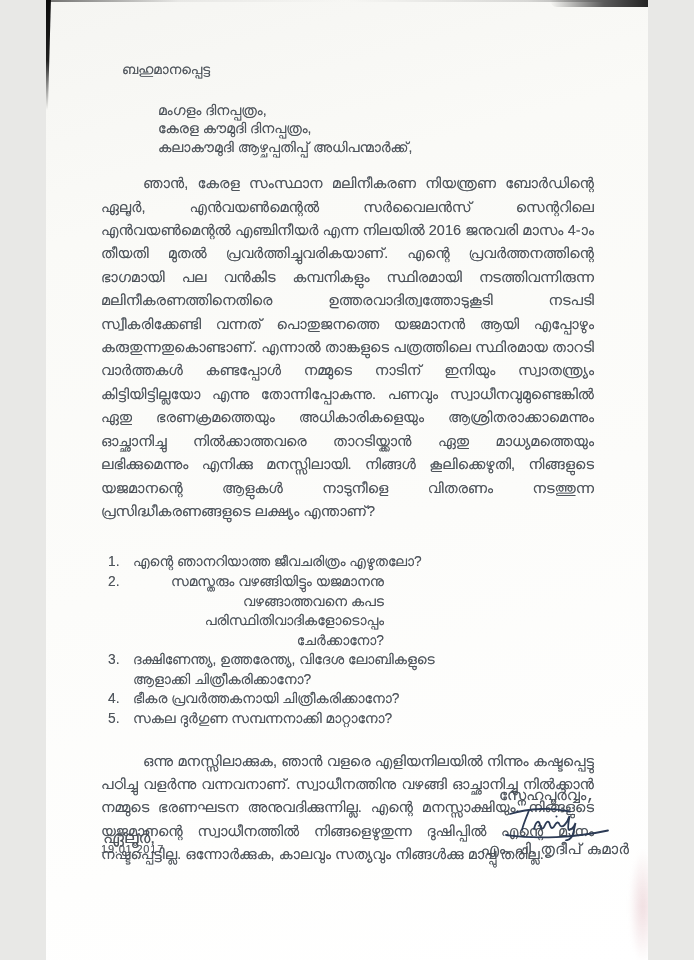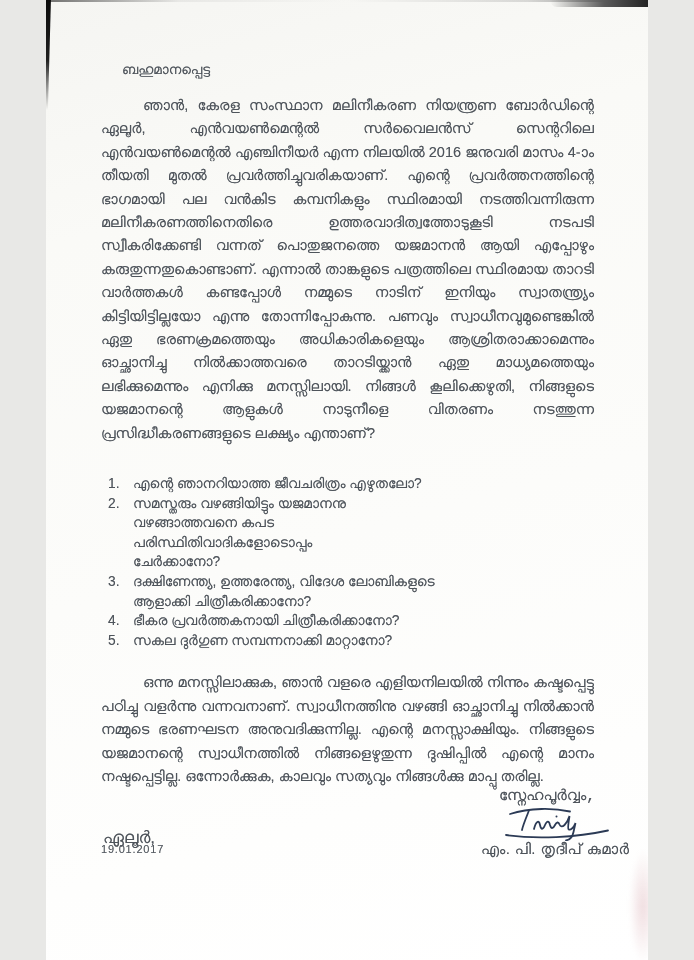--- a/index.html
+++ b/index.html
@@ -62,21 +62,21 @@
 
   .questions {
     margin: 29px 0 0 7px; padding: 0;
     list-style: none;
     font-size: 13.8px;
     line-height: 19.6px;
   }
   .questions li { display: flex; }
   .q-num { flex: 0 0 25px; }
   .q-text { flex: 1 1 auto; padding-right: 120px; }
-  .questions li:nth-child(2) .q-text { padding-right: 210px; }
+  .questions li:nth-child(2) .q-text { padding-right: 210px; text-align: right; }
 
   .closing      { position: absolute; left: 453px; top: 787px; font-size: 15px; font-family: Liberation Mono, monospace; }
   .signature    { position: absolute; left: 450px; top: 801px; }
   .signer-name  { position: absolute; left: 435px; top: 840px; font-size: 15px; letter-spacing: .4px; }
   .place        { position: absolute; left: 57px;  top: 828px; font-size: 17px; }
   .date         { position: absolute; left: 55px;  top: 843px; font-size: 11px; letter-spacing: .8px; color: #565c63; }
 </style>
 </head>
 <body>
 
@@ -84,20 +84,25 @@
 
   <div class="edge-top"></div>
   <div class="edge-left"></div>
   <div class="corner-tr"></div>
   <div class="smudge-br"></div>
 
   <div class="letter">
 
     <div class="salutation">ബഹുമാനപ്പെട്ട</div>
 
+    <div class="recipients">
+      <div>മംഗളം ദിനപ്പത്രം,</div>
+      <div>കേരള കൗമുദി ദിനപ്പത്രം,</div>
+      <div>കലാകൗമുദി ആഴ്ചപ്പതിപ്പ് അധിപന്മാർക്ക്,</div>
+    </div>
 
 
     <p class="body-para">ഞാൻ, കേരള സംസ്ഥാന മലിനീകരണ നിയന്ത്രണ ബോർഡിന്റെ ഏലൂർ, എൻവയൺമെന്റൽ സർവൈലൻസ് സെന്ററിലെ എൻവയൺമെന്റൽ എഞ്ചിനീയർ എന്ന നിലയിൽ 2016 ജനുവരി മാസം 4-ാം തീയതി മുതൽ പ്രവർത്തിച്ചുവരികയാണ്. എന്റെ പ്രവർത്തനത്തിന്റെ ഭാഗമായി പല വൻകിട കമ്പനികളും സ്ഥിരമായി നടത്തിവന്നിരുന്ന മലിനീകരണത്തിനെതിരെ ഉത്തരവാദിത്വത്തോടുകൂടി നടപടി സ്വീകരിക്കേണ്ടി വന്നത് പൊതുജനത്തെ യജമാനൻ ആയി എപ്പോഴും കരുതുന്നതുകൊണ്ടാണ്. എന്നാൽ താങ്കളുടെ പത്രത്തിലെ സ്ഥിരമായ താറടി വാർത്തകൾ കണ്ടപ്പോൾ നമ്മുടെ നാടിന് ഇനിയും സ്വാതന്ത്ര്യം കിട്ടിയിട്ടില്ലയോ എന്നു തോന്നിപ്പോകുന്നു. പണവും സ്വാധീനവുമുണ്ടെങ്കിൽ ഏതു ഭരണക്രമത്തെയും അധികാരികളെയും ആശ്രിതരാക്കാമെന്നും ഓച്ഛാനിച്ചു നിൽക്കാത്തവരെ താറടിയ്ക്കാൻ ഏതു മാധ്യമത്തെയും ലഭിക്കുമെന്നും എനിക്കു മനസ്സിലായി. നിങ്ങൾ കൂലിക്കെഴുതി, നിങ്ങളുടെ യജമാനന്റെ ആളുകൾ നാടുനീളെ വിതരണം നടത്തുന്ന പ്രസിദ്ധീകരണങ്ങളുടെ ലക്ഷ്യം എന്താണ്?</p>
 
     <ol class="questions">
       <li>
         <span class="q-num">1.</span>
         <span class="q-text">എന്റെ ഞാനറിയാത്ത ജീവചരിത്രം എഴുതലോ?</span>
       </li>
       <li>

